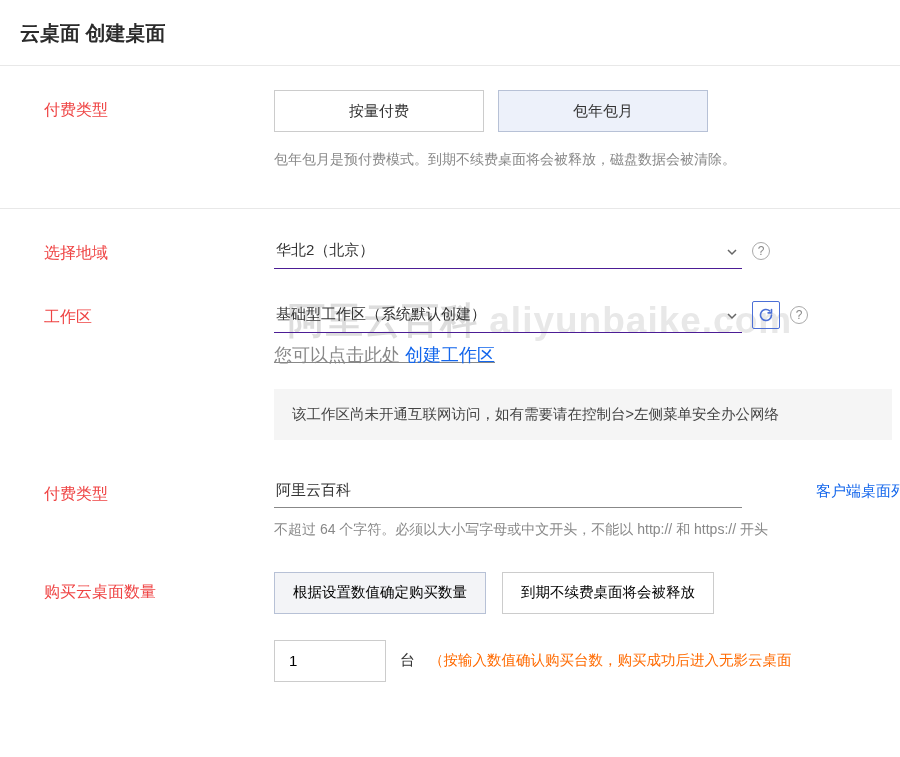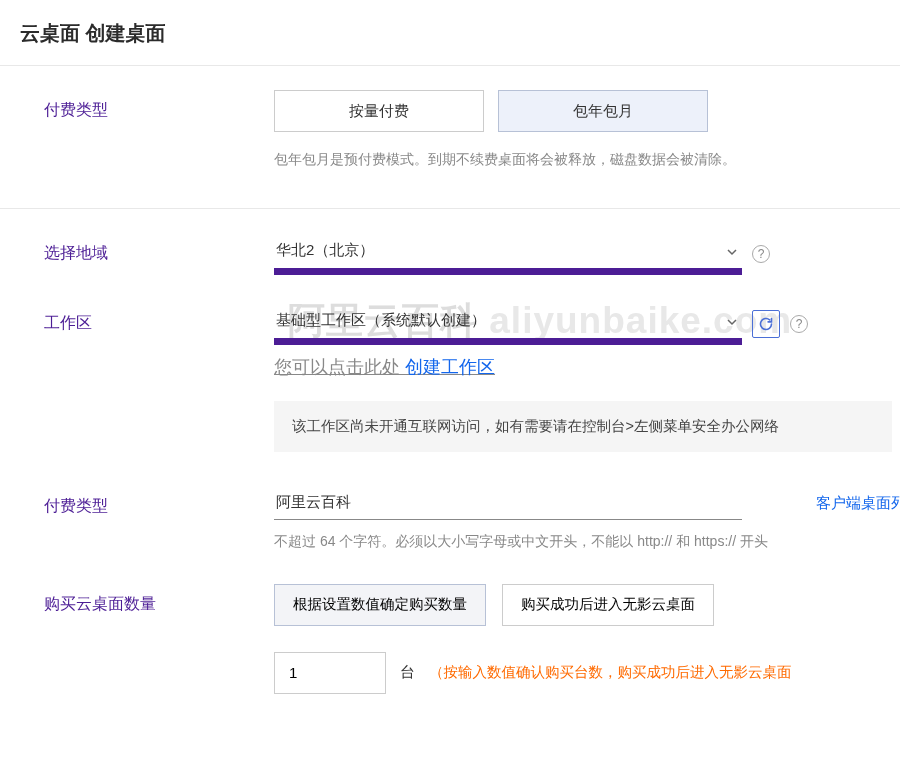--- a/index.html
+++ b/index.html
@@ -1,27 +1,27 @@
 <!DOCTYPE html>
 <html><head>
   <meta charset="utf-8">
   <style>
     * { margin: 0; padding: 0; box-sizing: border-box; }
     body { font-family: -apple-system, "PingFang SC", "Microsoft YaHei", sans-serif; color: #333; background: #fff; font-size: 14px; width: 900px; }
     .page-title { font-size: 20px; font-weight: 600; padding: 20px 20px 18px; color: #2b2b2b; }
     .panel { border-top: 1px solid #e8e8e8; padding: 24px 0 22px 44px; }
     .row { display: flex; align-items: flex-start; margin-bottom: 14px; }
-    .label { flex: 0 0 230px; font-size: 16px; color: #4c1d95; font-weight: 500; padding-top: 10px; }
+    .label { flex: 0 0 230px; font-size: 16px; color: #ef4444; font-weight: 500; padding-top: 10px; }
     .field { flex: 1; min-width: 0; }
     .opt-group { display: flex; gap: 14px; margin-bottom: 16px; }
     .opt-btn { width: 210px; height: 42px; border: 1px solid #ccc; background: #fff; font-size: 15px; color: #333; cursor: pointer; display:flex; align-items:center; justify-content:center; }
     .opt-btn.selected { background: #edf1fa; border-color: #b7c1d6; }
     .hint { color: #888; font-size: 14px; line-height: 1.7; }
     .select-row { display: flex; align-items: center; gap: 10px; }
-    .select { position: relative; width: 468px; border-bottom: 7px solid #4c1d95; padding: 8px 24px 8px 2px; font-size: 15px; color: #333; cursor: pointer; }
+    .select { position: relative; width: 468px; border-bottom: 1px solid #4c1d95; padding: 8px 24px 8px 2px; font-size: 15px; color: #333; cursor: pointer; }
     .chevron { position: absolute; right: 4px; top: 50%; transform: translateY(-50%); width: 12px; height: 12px; }
     .chevron svg { width:100%; height:100%; }
     .help-icon { width:18px; height:18px; border:1px solid #aaa; border-radius:50%; display:flex; align-items:center; justify-content:center; color:#888; font-size:12px; cursor:pointer; }
     .refresh-btn { width:28px; height:28px; border:1px solid #4b6fd6; border-radius:2px; display:flex; align-items:center; justify-content:center; cursor:pointer; }
     .refresh-btn svg { width:16px; height:16px; stroke:#4b6fd6; }
     .subhint { color:#888; font-size:18px; margin-top:10px;text-decoration:underline; }
     .link { color:#1366ec; cursor:pointer; }
     .alert { background:#f5f5f5; padding:16px 18px; font-size:14.5px; color:#444; margin-top:22px; width:618px; max-width:100%; white-space:nowrap; overflow:hidden; }
     .text-input { width:468px; border:none; border-bottom:1px solid #888; padding:8px 2px; font-size:15px; color:#333; outline:none; }
     .side-link { color:#1366ec; font-size:15px; margin-left:48px; padding-top:8px; cursor:pointer; white-space:nowrap; }
@@ -106,21 +106,21 @@
       </div>
       <span class="side-link">客户端桌面列表示</span>
     </div>
   </div>
 
   <div class="row" style="margin-top:30px;">
     <div class="label">购买云桌面数量</div>
     <div class="field">
       <div class="qty-opts">
         <button class="qty-opt selected">根据设置数值确定购买数量</button>
-        <button class="qty-opt">购买成功后进入无影云桌面</button>
+        <button class="qty-opt">到期不续费桌面将会被释放</button>
       </div>
       <div class="qty-field">
         <input class="qty-input" value="1" style="">
         <span class="unit">台</span>
         <span class="warn">（按输入数值确认购买台数，购买成功后进入无影云桌面</span>
       </div>
     </div>
   </div>
 
 </div>

